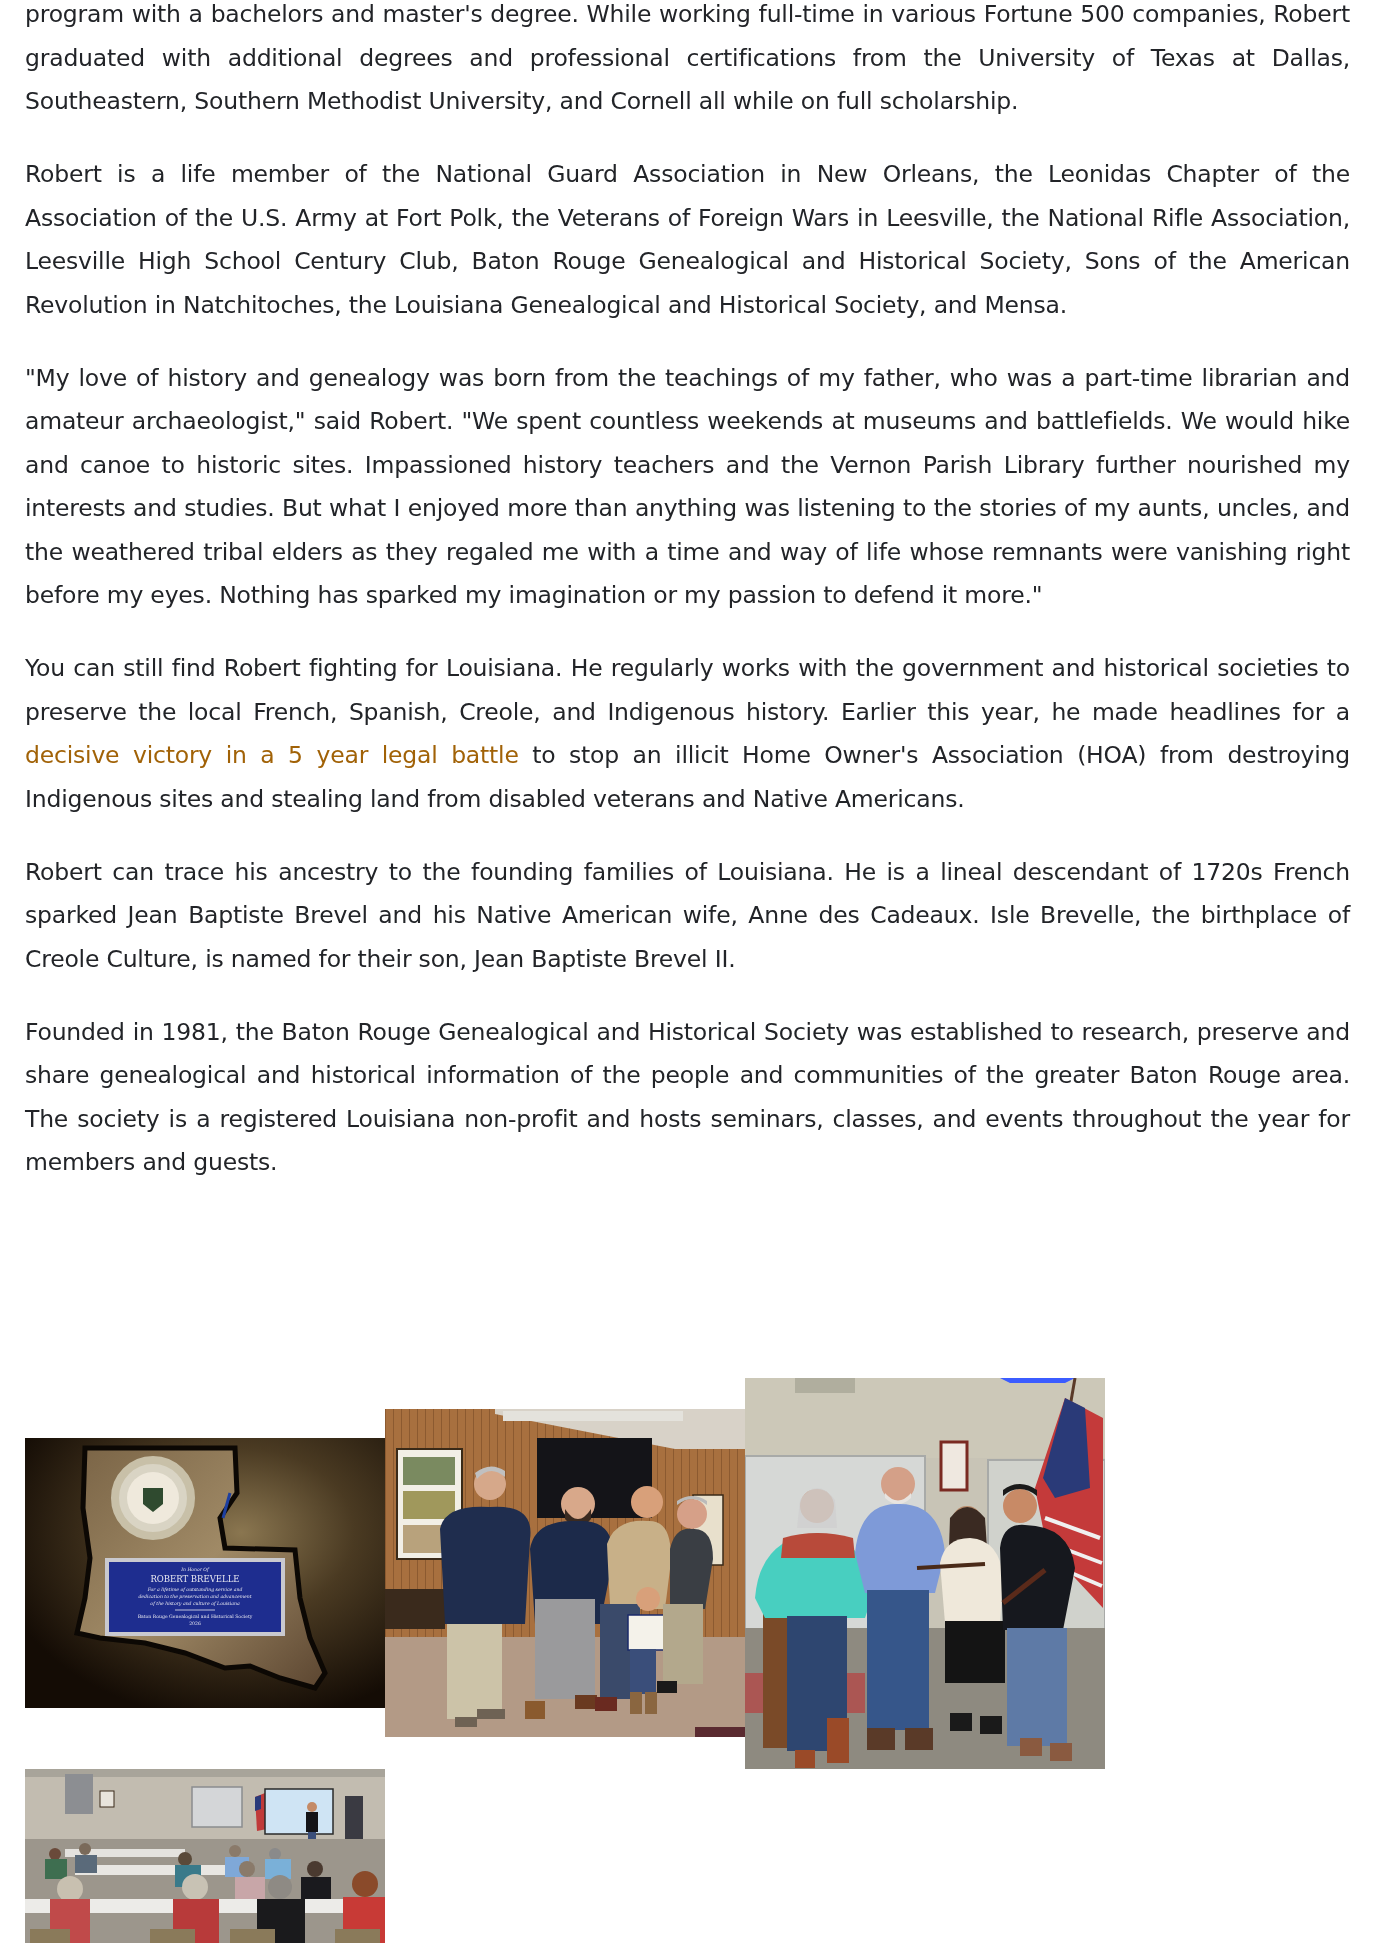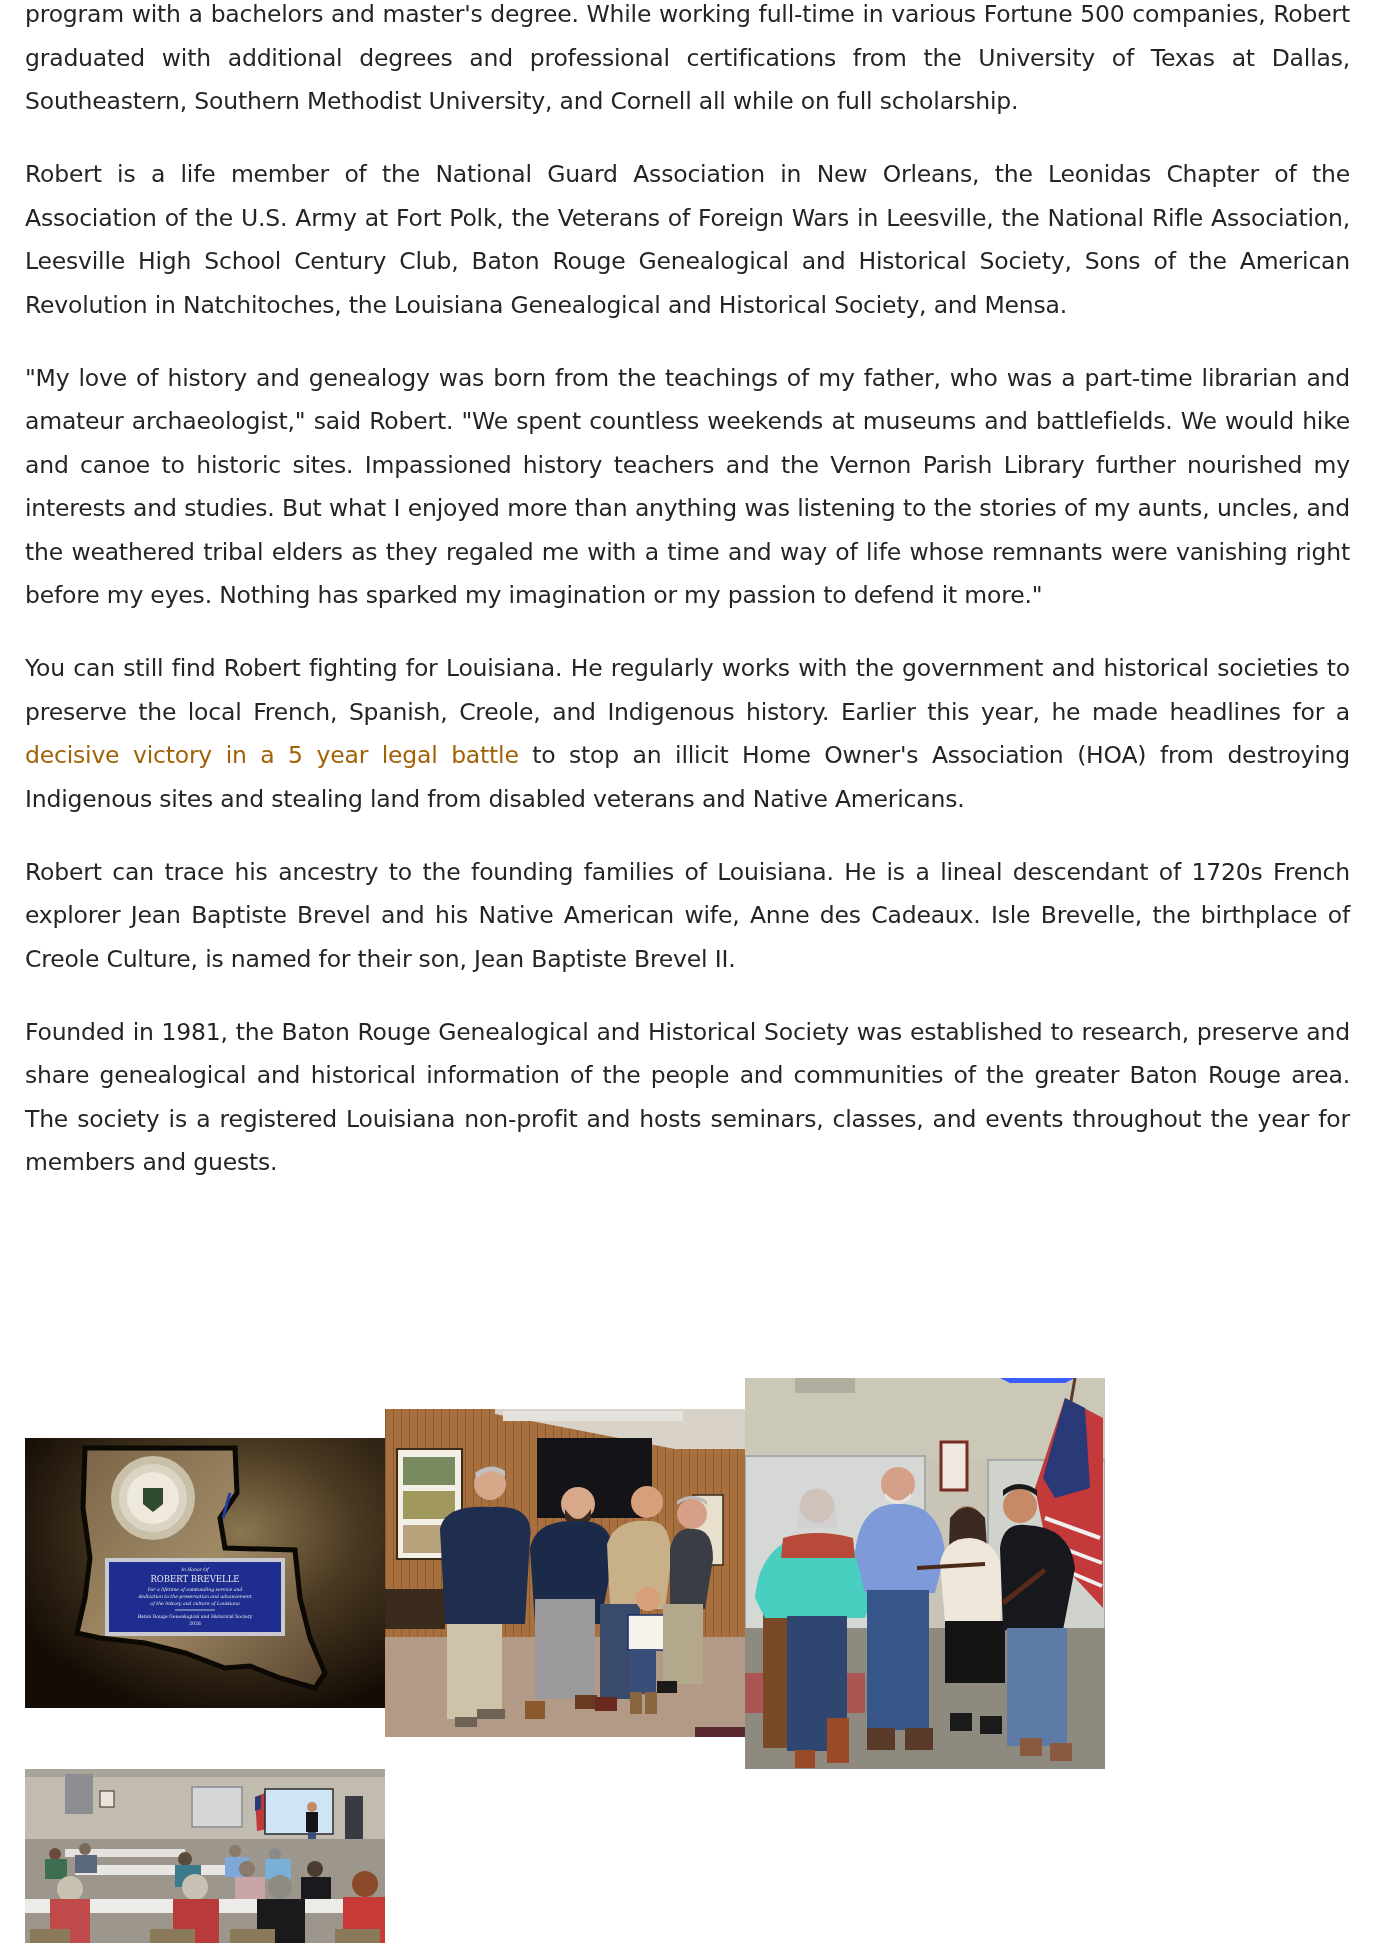--- a/index.html
+++ b/index.html
@@ -23,21 +23,21 @@
   .plaque-text { font-family: "DejaVu Serif", serif; fill: #e8e8f0; }
 </style>
 </head>
 <body>
 
 <div class="article">
   <p>program with a bachelors and master's degree. While working full-time in various Fortune 500 companies, Robert graduated with additional degrees and professional certifications from the University of Texas at Dallas, Southeastern, Southern Methodist University, and Cornell all while on full scholarship.</p>
   <p>Robert is a life member of the National Guard Association in New Orleans, the Leonidas Chapter of the Association of the U.S. Army at Fort Polk, the Veterans of Foreign Wars in Leesville, the National Rifle Association, Leesville High School Century Club, Baton Rouge Genealogical and Historical Society, Sons of the American Revolution in Natchitoches, the Louisiana Genealogical and Historical Society, and Mensa.</p>
   <p>"My love of history and genealogy was born from the teachings of my father, who was a part-time librarian and amateur archaeologist," said Robert. "We spent countless weekends at museums and battlefields. We would hike and canoe to historic sites. Impassioned history teachers and the Vernon Parish Library further nourished my interests and studies. But what I enjoyed more than anything was listening to the stories of my aunts, uncles, and the weathered tribal elders as they regaled me with a time and way of life whose remnants were vanishing right before my eyes. Nothing has sparked my imagination or my passion to defend it more."</p>
   <p><span>You can still find Robert fighting for Louisiana. He regularly works with the government and historical societies to preserve the local French, Spanish, Creole, and Indigenous history.  Earlier this year, he made headlines for a </span><a href="#">decisive victory in a 5 year legal battle</a><span> to stop an illicit Home Owner's Association (HOA) from destroying Indigenous sites and stealing land from disabled veterans and Native Americans.</span></p>
-  <p>Robert can trace his ancestry to the founding families of Louisiana. He is a lineal descendant of 1720s French explorer Jean Baptiste Brevel and his Native American wife, Anne des Cadeaux. Isle Brevelle, the birthplace of Creole Culture, is named for their son, Jean Baptiste Brevel II.</p>
+  <p>Robert can trace his ancestry to the founding families of Louisiana. He is a lineal descendant of 1720s French sparked Jean Baptiste Brevel and his Native American wife, Anne des Cadeaux. Isle Brevelle, the birthplace of Creole Culture, is named for their son, Jean Baptiste Brevel II.</p>
   <p>Founded in 1981, the Baton Rouge Genealogical and Historical Society was established to research, preserve and share genealogical and historical information of the people and communities of the greater Baton Rouge area. The society is a registered Louisiana non-profit and hosts seminars, classes, and events throughout the year for members and guests.</p>
 </div>
 
 <div class="photo" id="photo-plaque">
   <svg viewBox="0 0 360 270" preserveAspectRatio="none">
     <defs>
       <radialGradient id="plqbg" cx="60%" cy="35%" r="70%">
         <stop offset="0%" stop-color="#8a7650"></stop>
         <stop offset="45%" stop-color="#4a3a22"></stop>
         <stop offset="100%" stop-color="#140c05"></stop>

